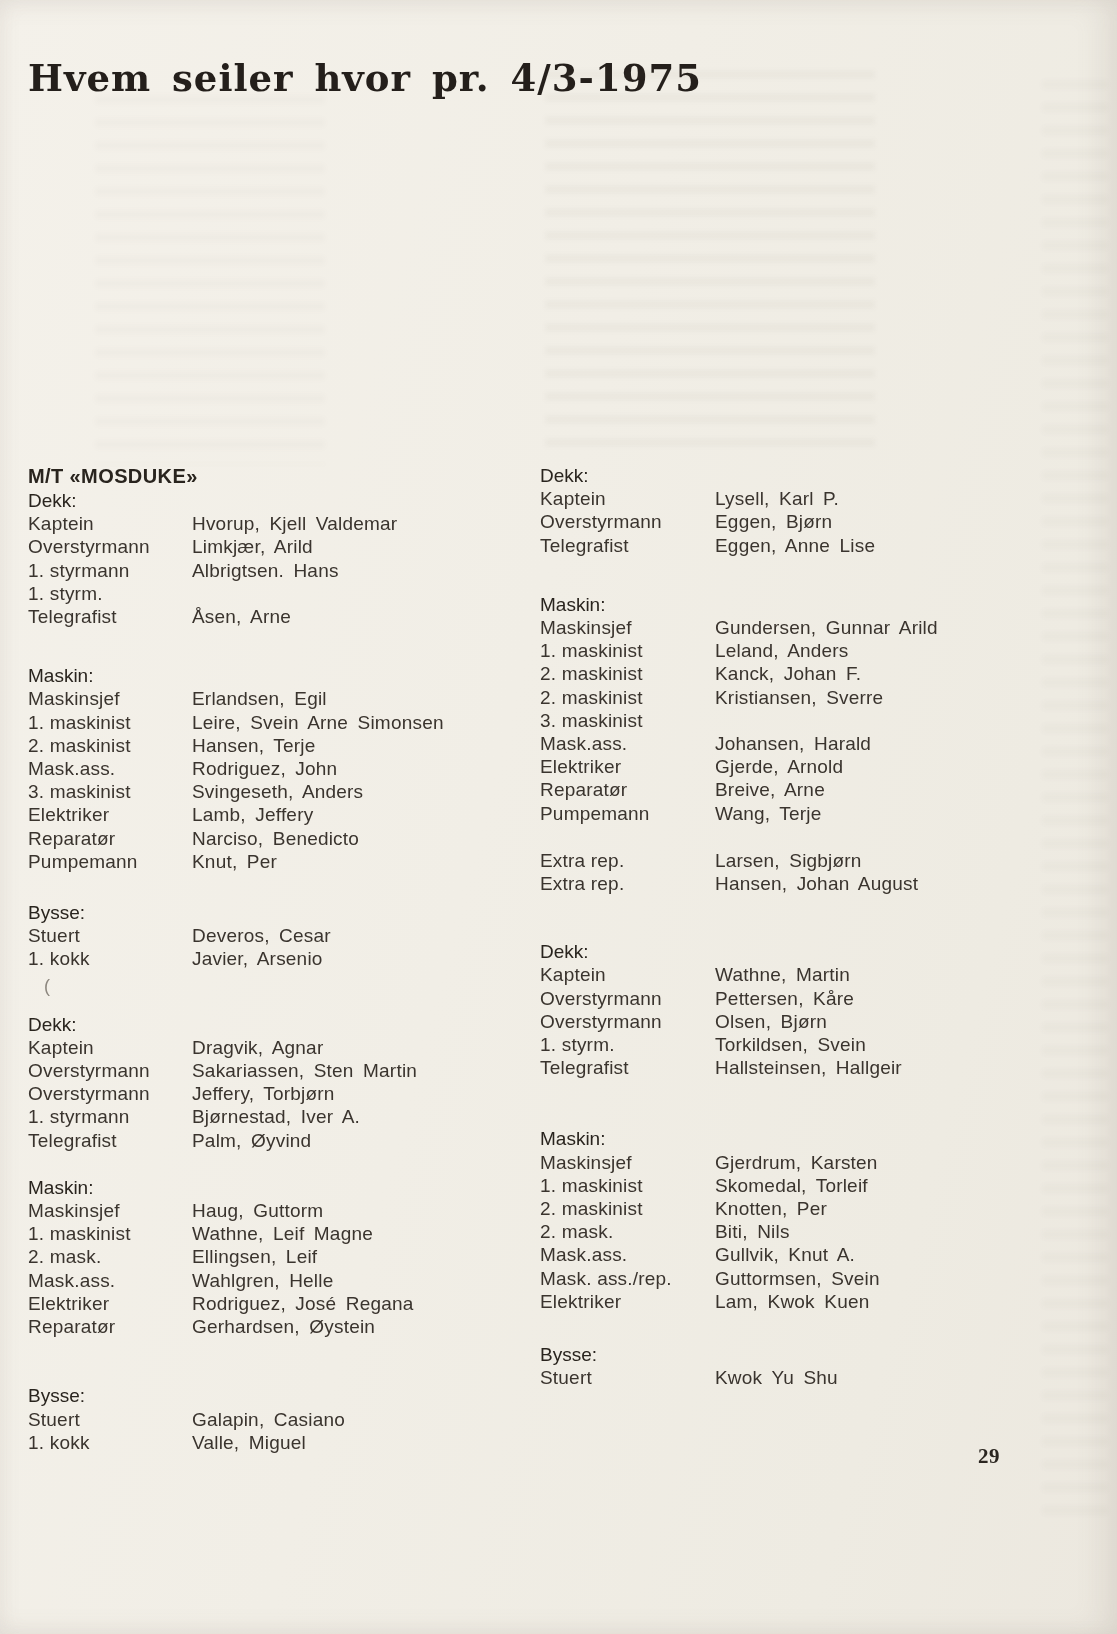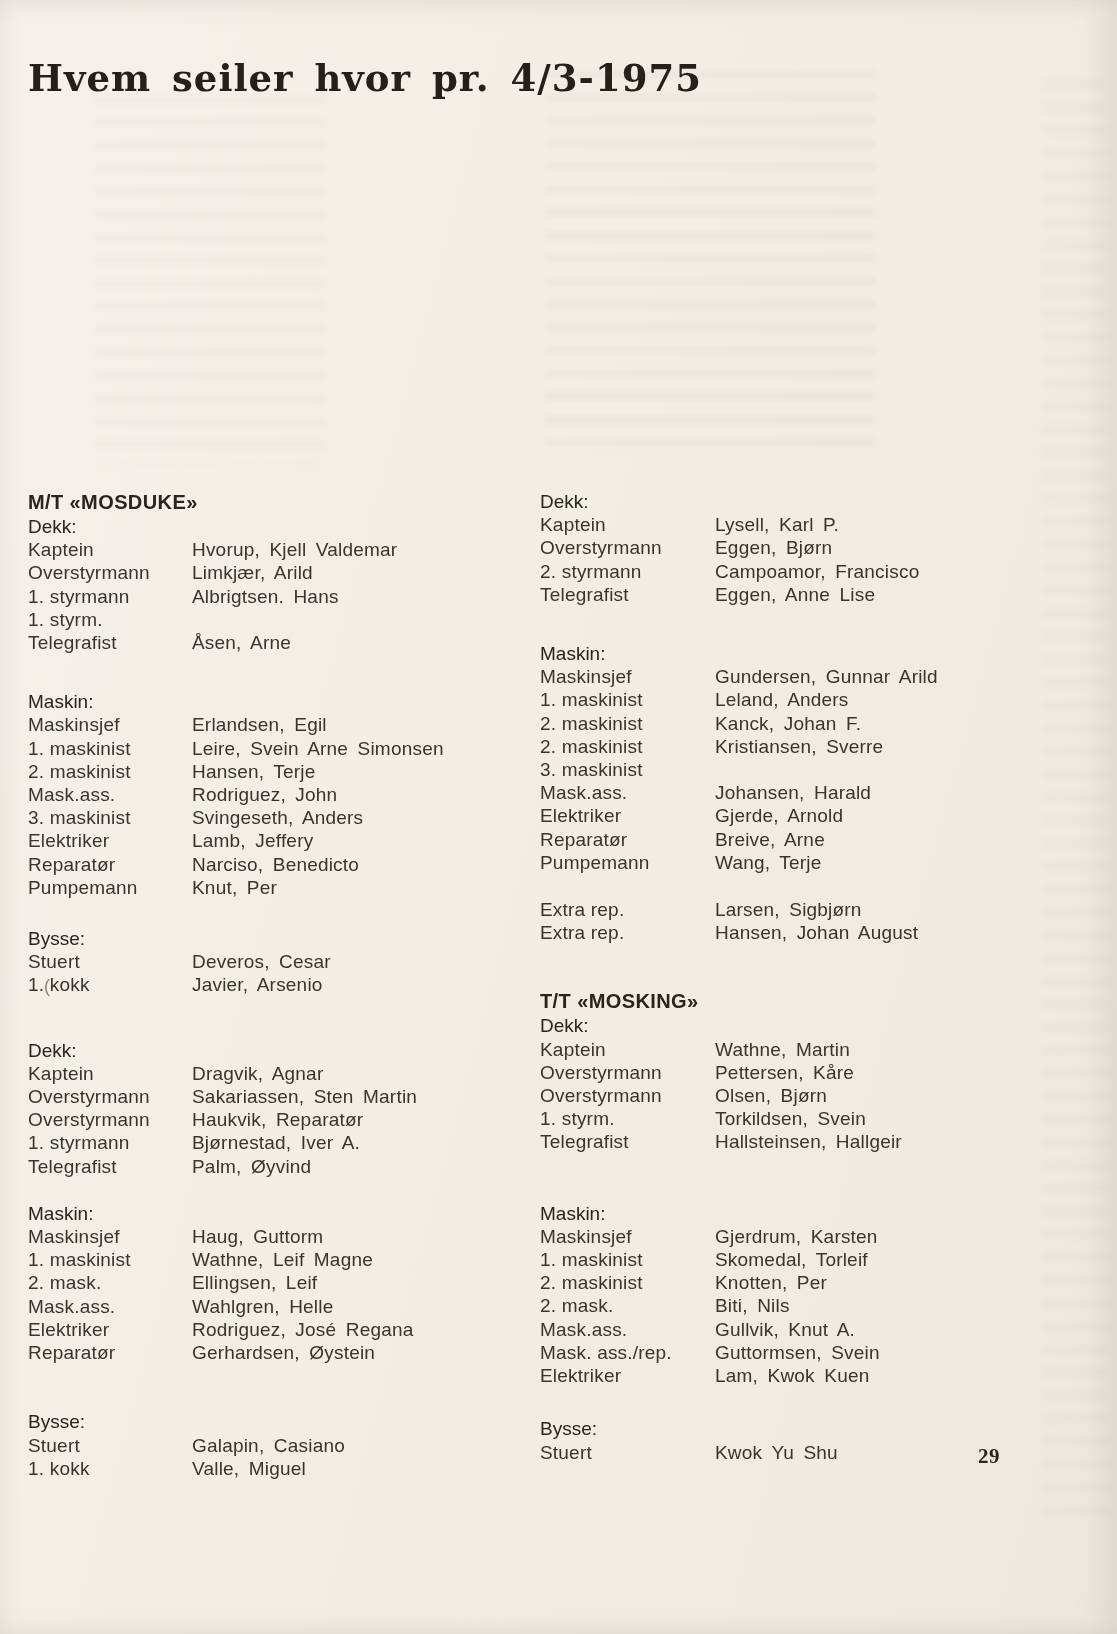--- a/index.html
+++ b/index.html
@@ -16,21 +16,21 @@
   }
   .title{
     position:absolute;left:28px;top:56px;margin:0;
     font-family:"DejaVu Serif", serif;
     font-weight:800;
     font-size:37px;
     letter-spacing:1px;
     word-spacing:7px;
     color:#241f1b;
   }
-  .col{position:absolute;top:490px;}
+  .col{position:absolute;top:464px;}
   .col-left{left:28px;width:495px;}
   .col-right{left:540px;width:560px;}
   .section{margin:0;}
   .ship-name{
     font-weight:700;font-size:20px;line-height:25px;
     letter-spacing:.4px;color:#29241e;white-space:nowrap;
   }
   .group-label{
     font-weight:400;font-size:19px;line-height:23.2px;color:#29241e;
   }
@@ -156,21 +156,21 @@
           <div class="crew-row">
             <span class="role">Kaptein</span>
             <span class="person">Dragvik, Agnar</span>
           </div>
           <div class="crew-row">
             <span class="role">Overstyrmann</span>
             <span class="person">Sakariassen, Sten Martin</span>
           </div>
           <div class="crew-row">
             <span class="role">Overstyrmann</span>
-            <span class="person">Haukvik, Reparatør</span>
+            <span class="person">Jeffery, Torbjørn</span>
           </div>
           <div class="crew-row">
             <span class="role">1. styrmann</span>
             <span class="person">Bjørnestad, Iver A.</span>
           </div>
           <div class="crew-row">
             <span class="role">Telegrafist</span>
             <span class="person">Palm, Øyvind</span>
           </div>
         </div>
@@ -220,24 +220,20 @@
           <div class="group-label">Dekk:</div>
           <div class="crew-row">
             <span class="role">Kaptein</span>
             <span class="person">Lysell, Karl P.</span>
           </div>
           <div class="crew-row">
             <span class="role">Overstyrmann</span>
             <span class="person">Eggen, Bjørn</span>
           </div>
           <div class="crew-row">
-            <span class="role">2. styrmann</span>
-            <span class="person">Campoamor, Francisco</span>
-          </div>
-          <div class="crew-row">
             <span class="role">Telegrafist</span>
             <span class="person">Eggen, Anne Lise</span>
           </div>
         </div>
         <div class="group group-1">
           <div class="group-label">Maskin:</div>
           <div class="crew-row">
             <span class="role">Maskinsjef</span>
             <span class="person">Gundersen, Gunnar Arild</span>
           </div>
@@ -279,21 +275,20 @@
             <span class="role">Extra rep.</span>
             <span class="person">Larsen, Sigbjørn</span>
           </div>
           <div class="crew-row">
             <span class="role">Extra rep.</span>
             <span class="person">Hansen, Johan August</span>
           </div>
         </div>
       </div>
       <div class="section" id="mosking">
-        <div class="ship-name">T/T «MOSKING»</div>
         <div class="group group-0">
           <div class="group-label">Dekk:</div>
           <div class="crew-row">
             <span class="role">Kaptein</span>
             <span class="person">Wathne, Martin</span>
           </div>
           <div class="crew-row">
             <span class="role">Overstyrmann</span>
             <span class="person">Pettersen, Kåre</span>
           </div>

